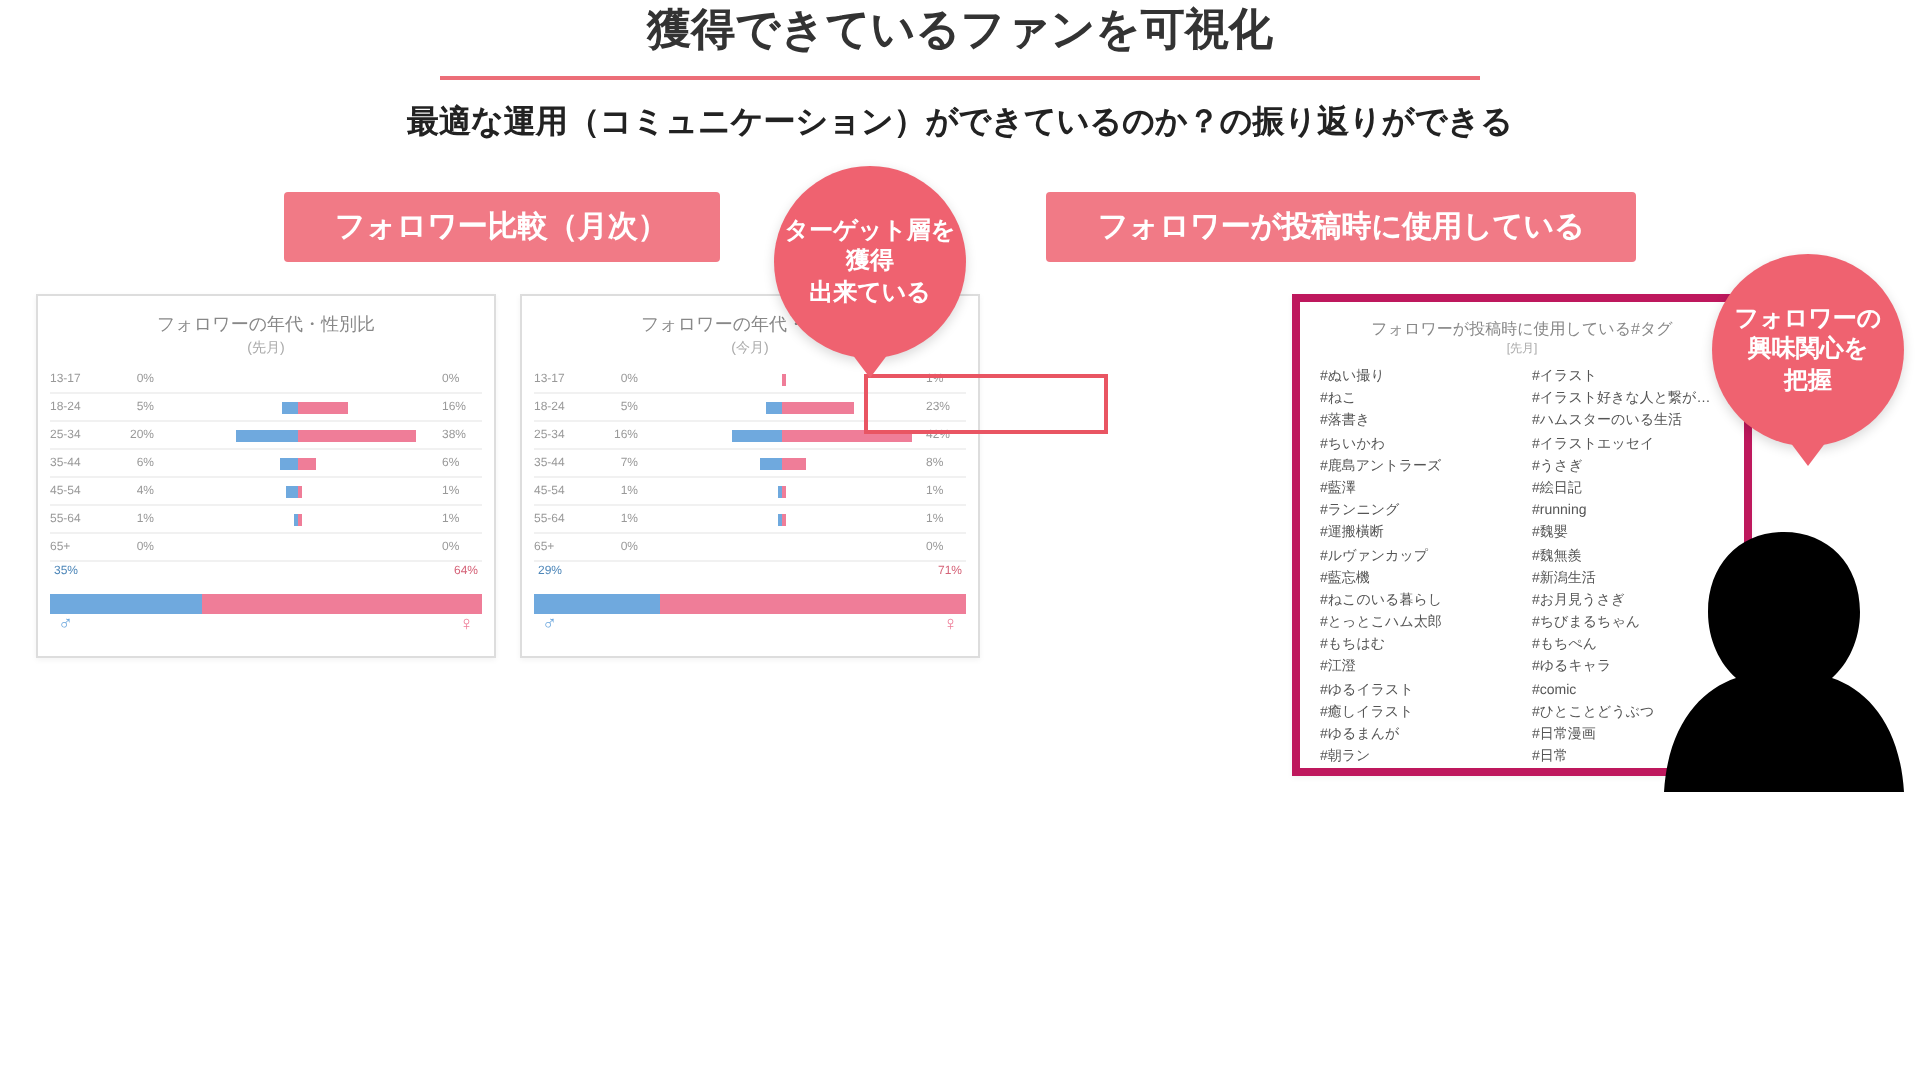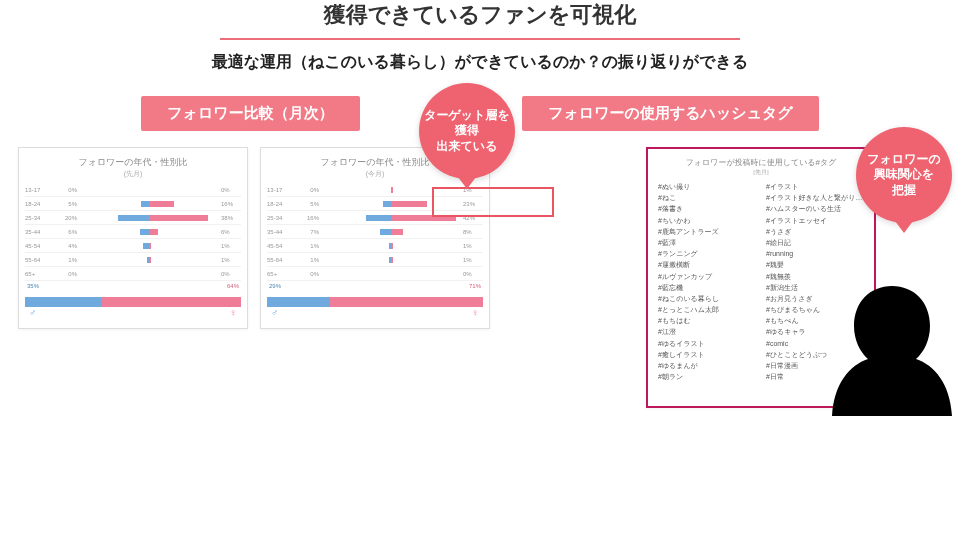--- a/index.html
+++ b/index.html
@@ -84,45 +84,45 @@
     display:flex; align-items:center; justify-content:center; text-align:center;
     line-height:1.3;
     box-shadow: 0 2px 6px rgba(0,0,0,.15);
   }
   .callout::after {
     content:""; position:absolute; bottom:-10px; left:50%; transform:translateX(-50%);
     width:0; height:0; border-left:9px solid transparent; border-right:9px solid transparent;
     border-top:12px solid #ef6270;
   }
   .hashtag-panel {
-    border:2px solid #be185d; background:#fff; width:230px;
-    padding:8px 10px 24px; font-size:7px;
+    border:4px solid #be185d; background:#fff; width:230px;
+    padding:8px 10px 0; font-size:7px;
     box-shadow: 0 1px 3px rgba(0,0,0,.05);
   }
   .hashtag-panel .ht-title{ text-align:center; font-size:8px; color:#888;}
   .hashtag-panel .ht-sub{ text-align:center; font-size:6px; color:#aaa; margin-bottom:4px;}
   .hashtag-cols { display:grid; grid-template-columns:1fr 1fr; gap:0 10px; }
   .hashtag-cols span { color:#555; line-height:1.6; white-space:nowrap; overflow:hidden; text-overflow:ellipsis;}
   .silhouette {
     position:absolute; right:-10px; bottom:-8px;
     width:120px;
   }
 </style>
 </head>
 <body>
 
 <div class="title">獲得できているファンを可視化</div>
 <div class="title-rule"></div>
 <div class="subtitle">
-  <div>最適な運用（ねこのいる暮らし）ができているのか？の振り返りができる</div>
+  <div>最適な運用（コミュニケーション）ができているのか？の振り返りができる</div>
 </div>
 
 <div class="tags-row">
   <div class="tag">フォロワー比較（月次）</div>
-  <div class="tag">フォロワーの使用するハッシュタグ</div>
+  <div class="tag">フォロワーが投稿時に使用している</div>
 </div>
 
 <div class="content-row">
   <div class="left-col">
     <div class="panel-pair">
       <div class="panel" id="panel-prev">
         <div class="panel-title">フォロワーの年代・性別比</div>
         <div class="panel-sub">(先月)</div>
       <div class="age-row">
             <span class="lab">13-17</span>
@@ -302,21 +302,21 @@
             <div class="m" style="flex:29"></div>
             <div class="f" style="flex:71"></div>
           </div>
           <div class="gender-icons">
             <span class="mi">♂</span>
             <span class="fi">♀</span>
           </div>
         </div>
     </div>
     <div class="hi-box" style="left:414px; top:40px; width:122px; height:30px;"></div>
-    <div class="callout" style="left:401px; top:-64px;">
+    <div class="callout" style="left:369px; top:-64px;">
       <span style="white-space:pre-line">ターゲット層を
 獲得
 出来ている</span>
     </div>
   </div>
 
   <div class="right-col">
     <div class="hashtag-panel">
       <div class="ht-title">フォロワーが投稿時に使用している#タグ</div>
       <div class="ht-sub">[先月]</div>

